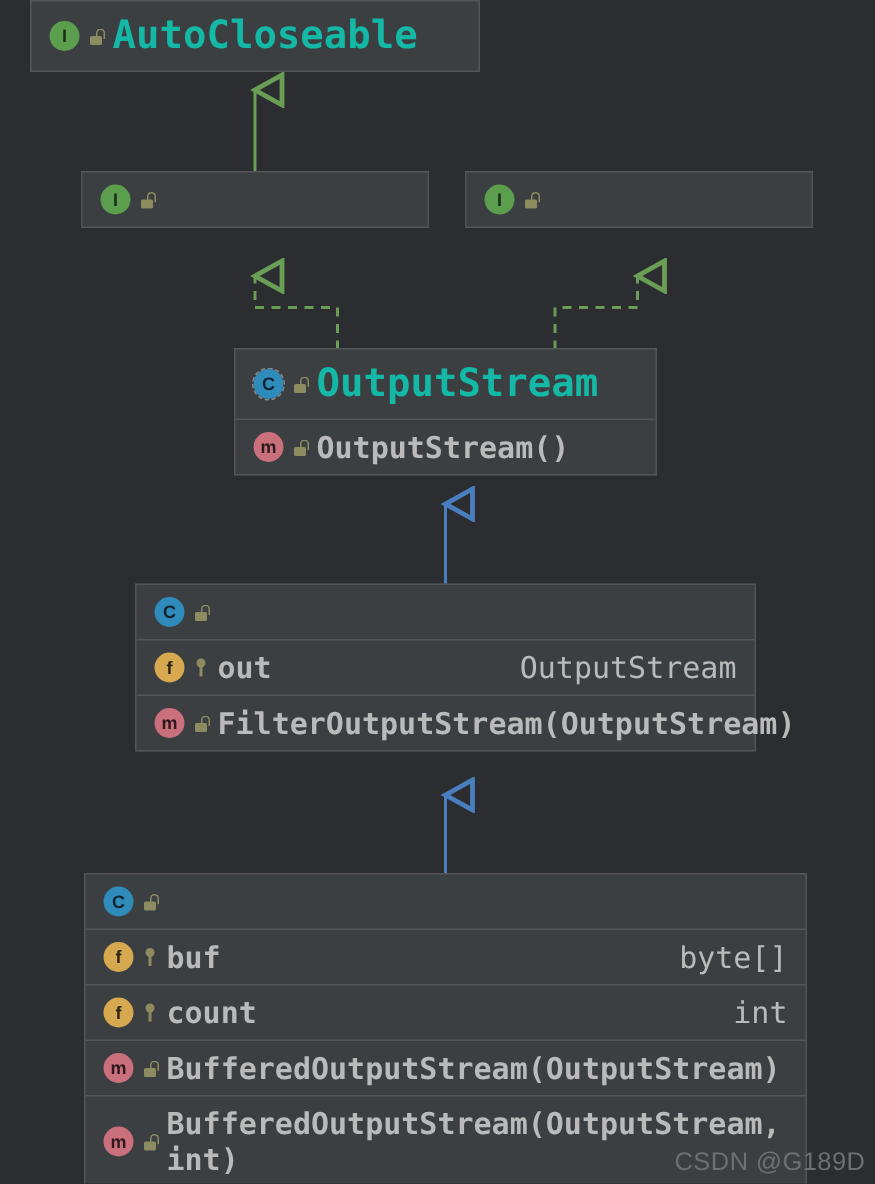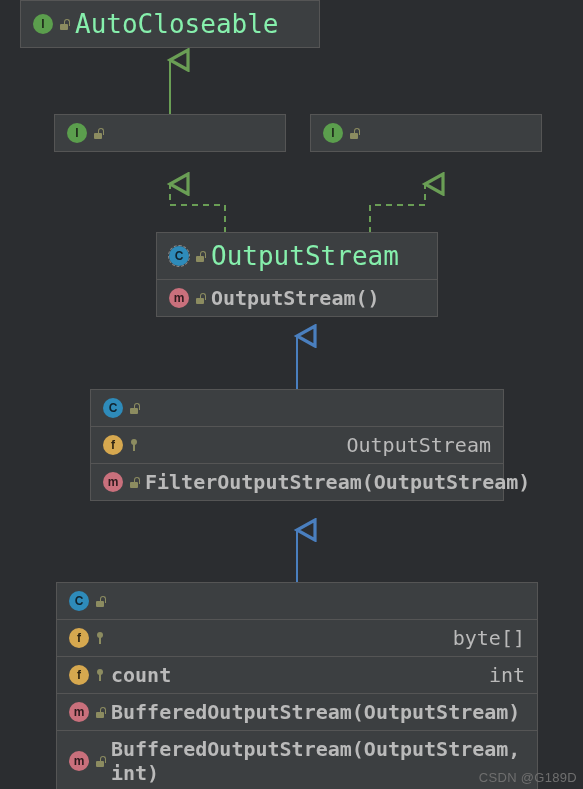--- a/index.html
+++ b/index.html
@@ -76,27 +76,27 @@
     width:10px; height:12px; position:relative; flex-shrink:0;
   }
   .pin::before{
     content:''; position:absolute; top:0; left:2px; width:6px; height:6px;
     border-radius:50%; background:#8c8c60;
   }
   .pin::after{
     content:''; position:absolute; top:5px; left:4px; width:2px; height:7px;
     background:#8c8c60;
   }
-  .class-name { color: #86efac; font-weight: normal; }
+  .class-name { color: #14b8a6; font-weight: bold; }
   .member-name { color: #bababa; flex: 1; font-weight: bold; }
   .type-name { color: #bababa; margin-left:auto; }
   svg.connectors { position:absolute; top:0; left:0; width:583px; height:789px; pointer-events:none; }
   .watermark {
     position:absolute; right:6px; bottom:4px;
-    color:#6f6f6f; font-size:13px; font-family: sans-serif;
+    color:#6f6f6f; font-size:17px; font-family: sans-serif;
     letter-spacing:0.3px;
   }
 </style>
 </head>
 <body>
 
 <div class="canvas">
 
   <svg class="connectors">
     <defs>
@@ -155,37 +155,39 @@
   </div>
 
   <div class="node" style="left:90px; top:389px; width:414px;">
     <div class="node-header title-lg">
       <span class="badge badge-c">C</span>
       <span class="lock open"></span>
     </div>
     <div class="node-row">
       <span class="badge badge-f">f</span>
       <span class="pin"></span>
+      <span class="member-name">out</span>
       <span class="type-name">OutputStream</span>
     </div>
     <div class="node-row">
       <span class="badge badge-m">m</span>
       <span class="lock open"></span>
       <span class="member-name">FilterOutputStream(OutputStream)</span>
     </div>
   </div>
 
   <div class="node" style="left:56px; top:582px; width:482px;">
     <div class="node-header title-lg">
       <span class="badge badge-c">C</span>
       <span class="lock open"></span>
     </div>
     <div class="node-row">
       <span class="badge badge-f">f</span>
       <span class="pin"></span>
+      <span class="member-name">buf</span>
       <span class="type-name">byte[]</span>
     </div>
     <div class="node-row">
       <span class="badge badge-f">f</span>
       <span class="pin"></span>
       <span class="member-name">count</span>
       <span class="type-name">int</span>
     </div>
     <div class="node-row">
       <span class="badge badge-m">m</span>

